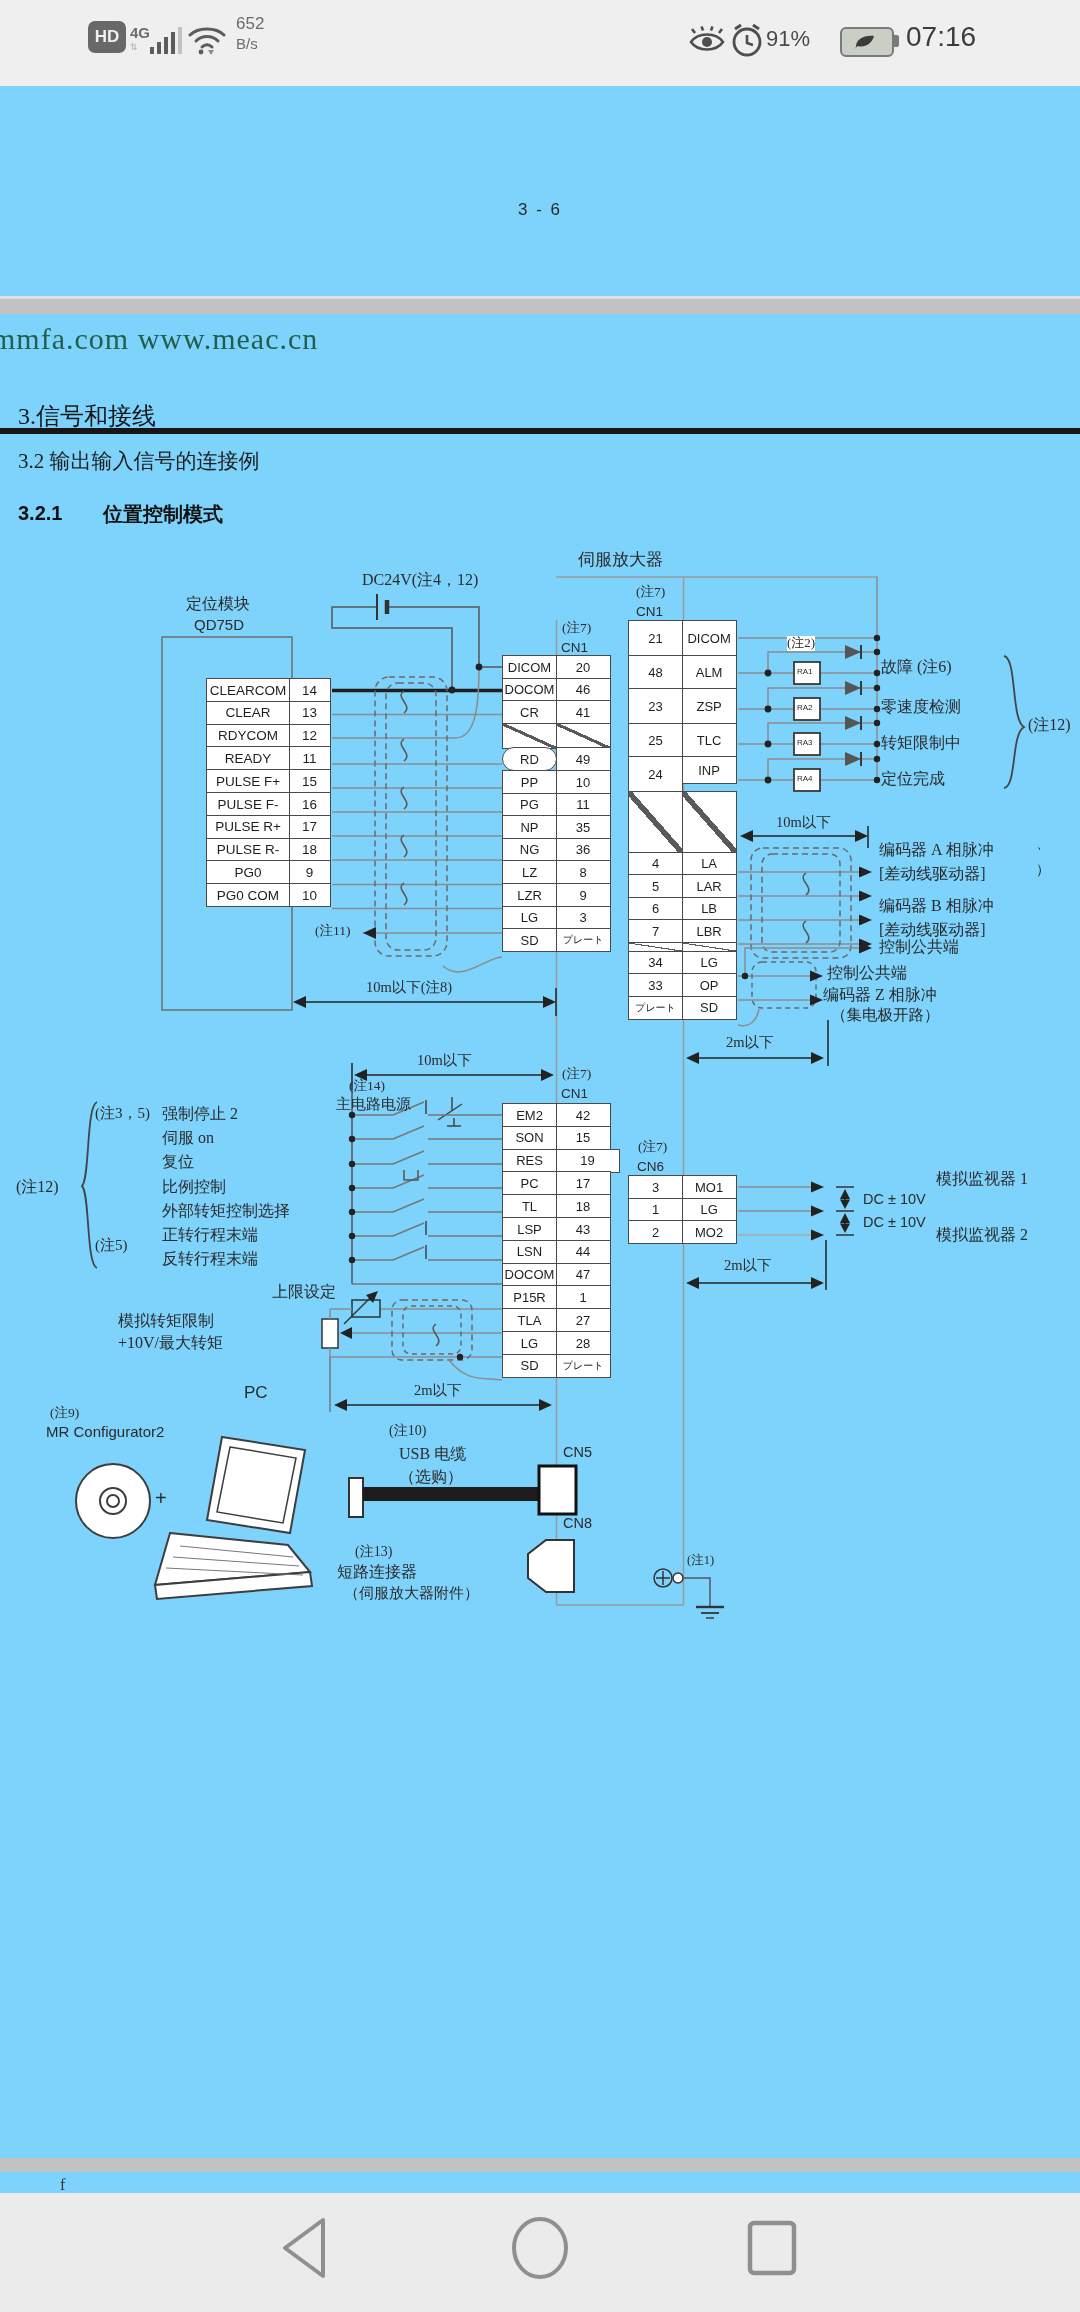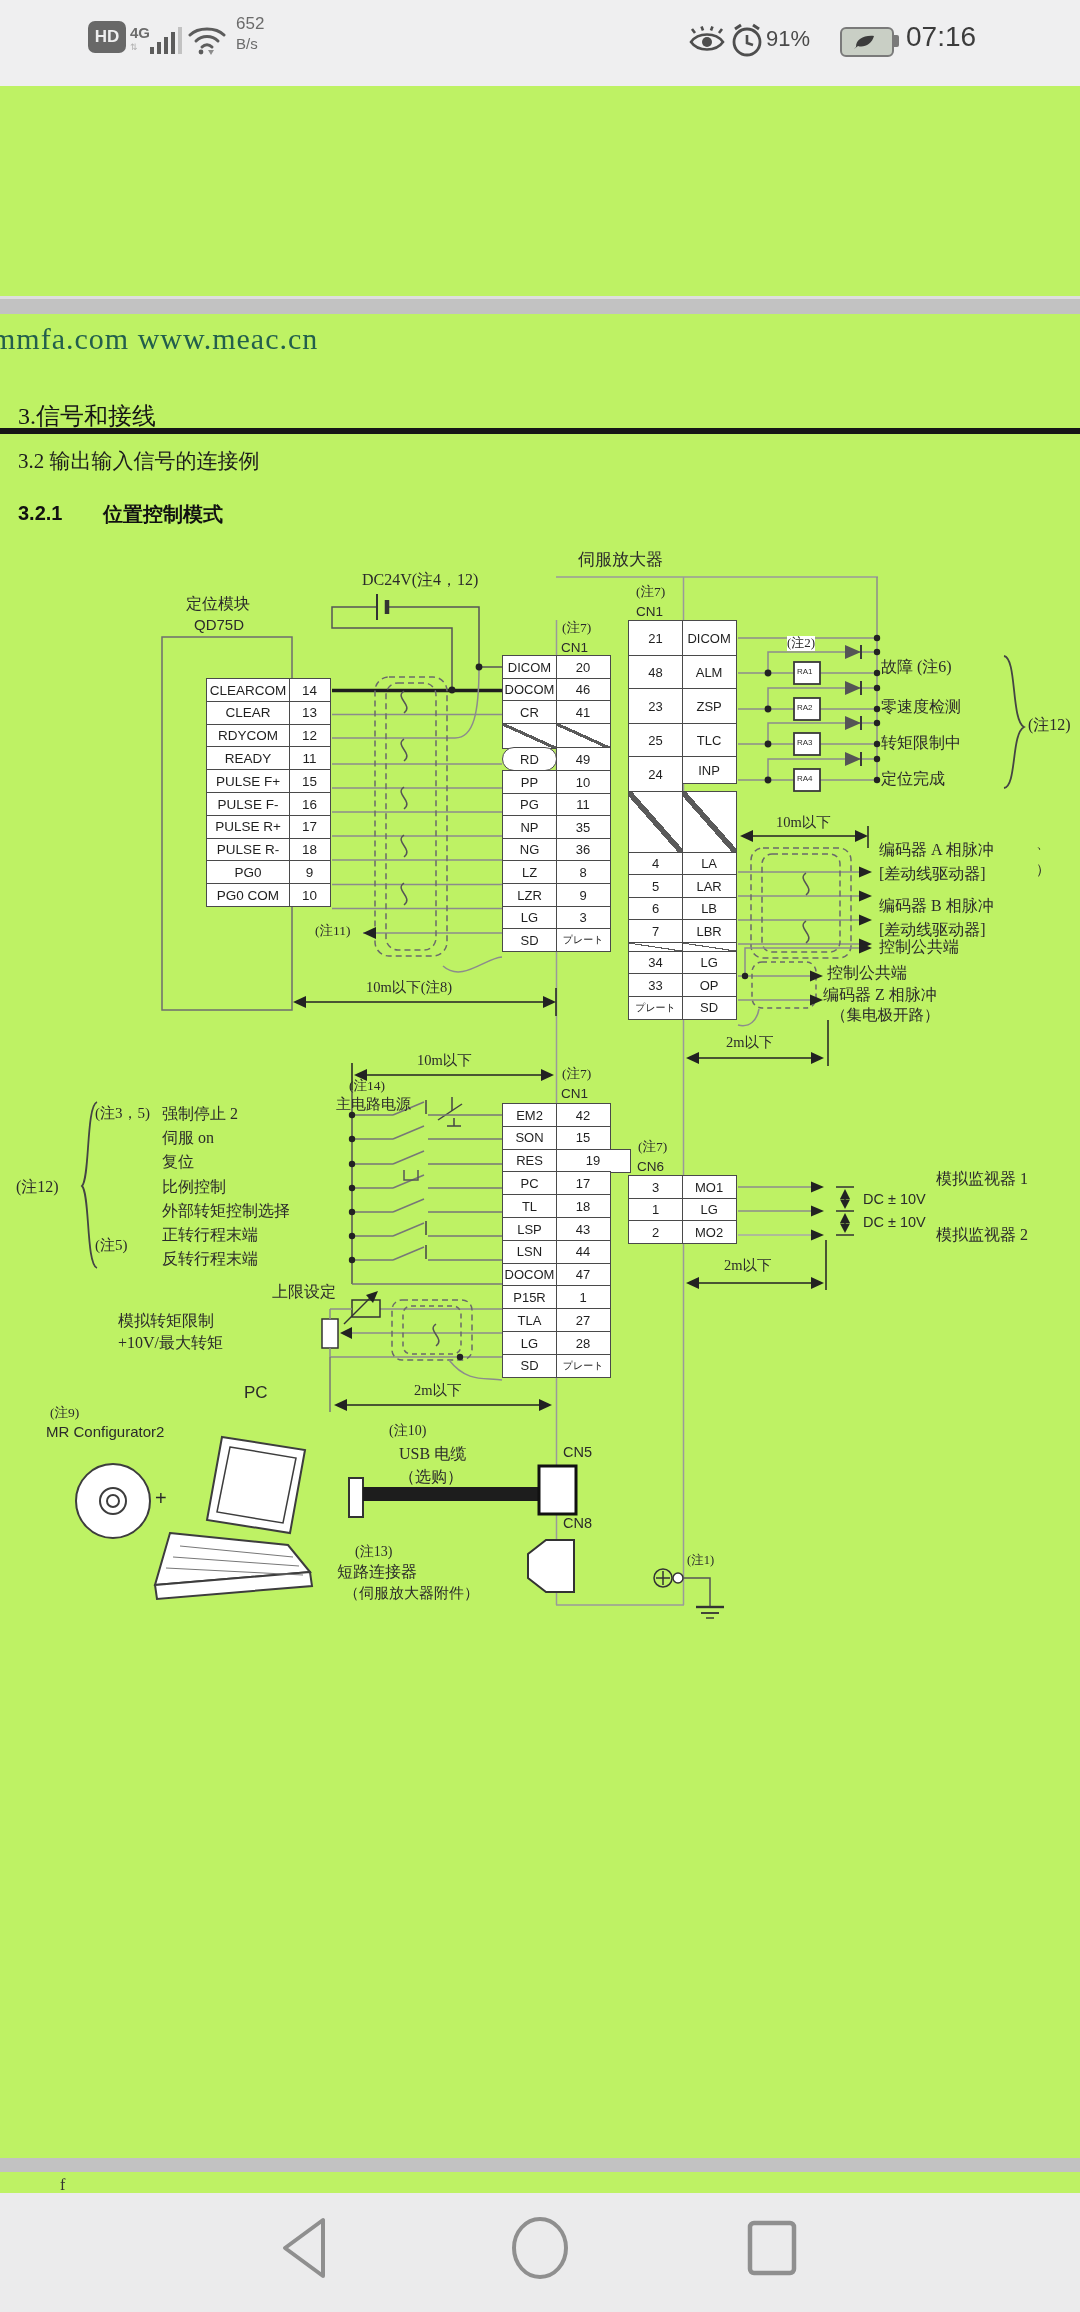--- a/index.html
+++ b/index.html
@@ -1,16 +1,16 @@
 <!DOCTYPE html>
 <html><head>
 <meta charset="utf-8">
 <style>
   html,body{margin:0;padding:0;background:#fff;}
-  #screen{position:relative;width:1080px;height:2312px;overflow:hidden;background:#bef264;
+  #screen{position:relative;width:1080px;height:2312px;overflow:hidden;background:#7dd3fc;
           font-family:"Liberation Sans",sans-serif;}
   .abs{position:absolute;}
   
   #statusbar{position:absolute;left:0;top:0;width:1080px;height:86px;background:#efeff0;}
   .sb-txt{color:#6b6b6b;}
   #hd-badge{position:absolute;left:88px;top:21px;width:38px;height:32px;background:#686868;border-radius:7px;
             color:#efeff0;font-weight:bold;font-size:17px;display:flex;align-items:center;justify-content:center;}
   
   .serif{font-family:"Liberation Serif",serif;}
   .pagegap{position:absolute;left:0;width:1080px;background:#c2c2c2;}
@@ -69,20 +69,21 @@
     <div class="abs" style="left:766px;top:26px;font-size:22px;color:#4a4a4a;">91%</div>
     <div class="abs" style="left:840px;top:27px;width:50px;height:26px;border:2.4px solid #7a7a7a;border-radius:6px;background:#c9cfc5;">
       <svg width="46" height="22" style="margin:2px 0 0 2px;">
           <path d="M12,16 C12,8 20,4 30,5 C28,13 20,17 14,15 L10,18 Z" fill="#3c3c3c"></path>
         </svg>
     </div>
     <div class="abs" style="left:894px;top:35px;width:5px;height:12px;background:#7a7a7a;border-radius:0 2px 2px 0;"></div>
     <div class="abs" style="left:906px;top:21px;font-size:28px;color:#3c3c3c;">07:16</div>
   </div>
 
+  <div class="abs" style="left:0;top:200px;width:1080px;text-align:center;font-size:17px;color:#2a2a2a;letter-spacing:2px;">3 - 6</div>
 
   <div class="pagegap" style="top:296px;height:3px;background:#dedede;"></div>
   <div class="pagegap" style="top:299px;height:15px;"></div>
 
   <div class="abs serif" style="left:-8px;top:322px;font-size:30px;letter-spacing:1px;color:#235f4c;">mmfa.com  www.meac.cn</div>
   <div class="abs serif" style="left:18px;top:400px;font-size:24px;color:#161616;">3.信号和接线</div>
   <div class="rule" style="top:428px;height:6px;"></div>
   <div class="abs serif" style="left:18px;top:447px;font-size:21px;color:#1d1d1d;">3.2  输出输入信号的连接例</div>
   <div class="abs" style="left:18px;top:502px;font-size:20px;font-weight:bold;color:#111;">3.2.1</div>
   <div class="abs serif" style="left:103px;top:501px;font-size:20px;font-weight:bold;color:#111;">位置控制模式</div>
@@ -398,21 +399,21 @@
         <div class="cell" style="left: 53.6px; top: 353.2px; width: 55px; height: 24px; font-size: 13px;">OP</div>
         <div class="cell" style="left: 0px; top: 375.8px; width: 55px; height: 24px; font-size: 10px;">プレート</div>
         <div class="cell" style="left: 53.6px; top: 375.8px; width: 55px; height: 24px; font-size: 13px;">SD</div>
       </div>
       <div style="position: absolute; left: 502px; top: 1103px;">
         <div class="cell" style="left: 0px; top: 0px; width: 55px; height: 24.2px; font-size: 13px;">EM2</div>
         <div class="cell" style="left: 53.6px; top: 0px; width: 55px; height: 24.2px; font-size: 13px;">42</div>
         <div class="cell" style="left: 0px; top: 22.8px; width: 55px; height: 24.2px; font-size: 13px;">SON</div>
         <div class="cell" style="left: 53.6px; top: 22.8px; width: 55px; height: 24.2px; font-size: 13px;">15</div>
         <div class="cell" style="left: 0px; top: 45.6px; width: 55px; height: 24.2px; font-size: 13px;">RES</div>
-        <div class="cell" style="left: 53.6px; top: 45.6px; width: 75px; height: 24.2px; font-size: 13px;">19</div>
+        <div class="cell" style="left: 53.6px; top: 45.6px; width: 64px; height: 24.2px; font-size: 13px;">19</div>
         <div class="cell" style="left: 0px; top: 68.4px; width: 55px; height: 24.2px; font-size: 13px;">PC</div>
         <div class="cell" style="left: 53.6px; top: 68.4px; width: 55px; height: 24.2px; font-size: 13px;">17</div>
         <div class="cell" style="left: 0px; top: 91.2px; width: 55px; height: 24.2px; font-size: 13px;">TL</div>
         <div class="cell" style="left: 53.6px; top: 91.2px; width: 55px; height: 24.2px; font-size: 13px;">18</div>
         <div class="cell" style="left: 0px; top: 114px; width: 55px; height: 24.2px; font-size: 13px;">LSP</div>
         <div class="cell" style="left: 53.6px; top: 114px; width: 55px; height: 24.2px; font-size: 13px;">43</div>
         <div class="cell" style="left: 0px; top: 136.8px; width: 55px; height: 24.2px; font-size: 13px;">LSN</div>
         <div class="cell" style="left: 53.6px; top: 136.8px; width: 55px; height: 24.2px; font-size: 13px;">44</div>
         <div class="cell" style="left: 0px; top: 159.6px; width: 55px; height: 24.2px; font-size: 13px;">DOCOM</div>
         <div class="cell" style="left: 53.6px; top: 159.6px; width: 55px; height: 24.2px; font-size: 13px;">47</div>

